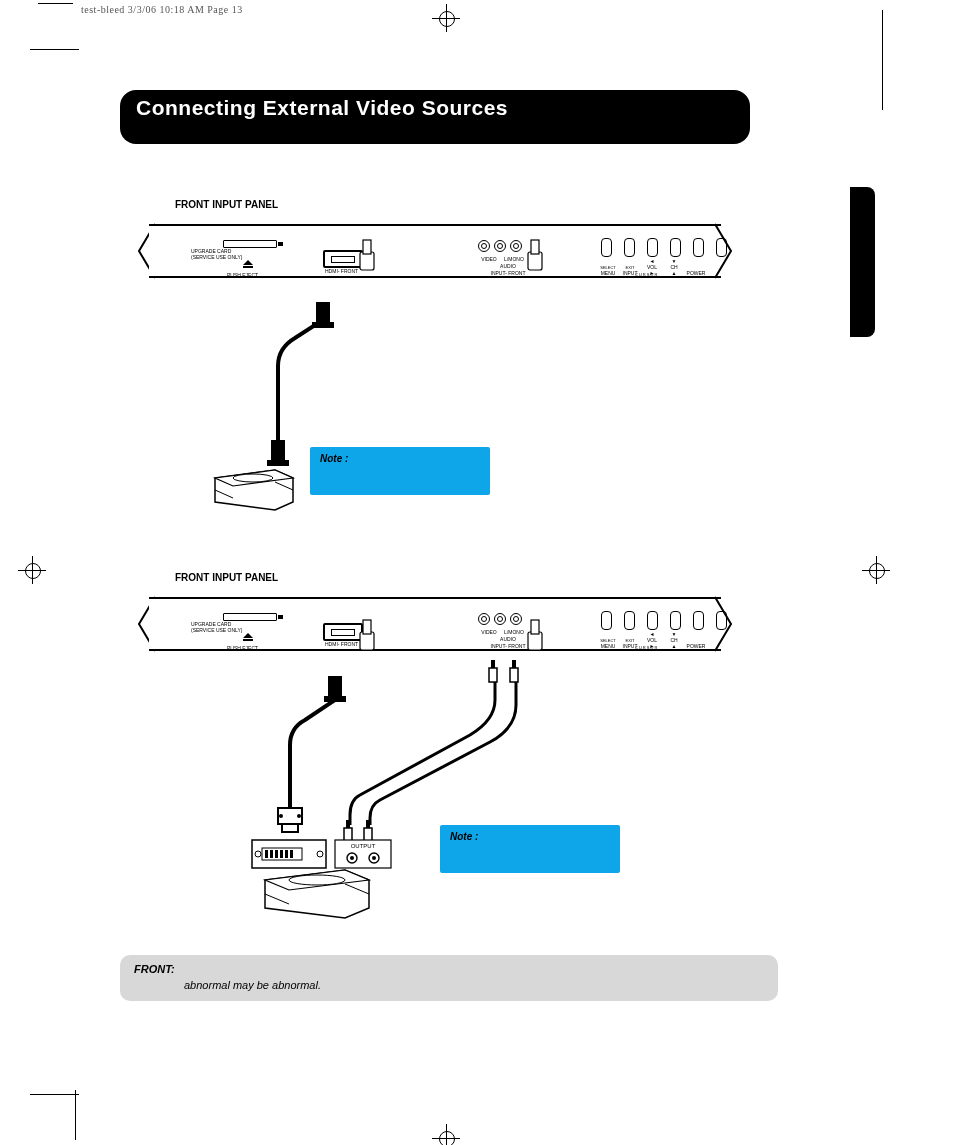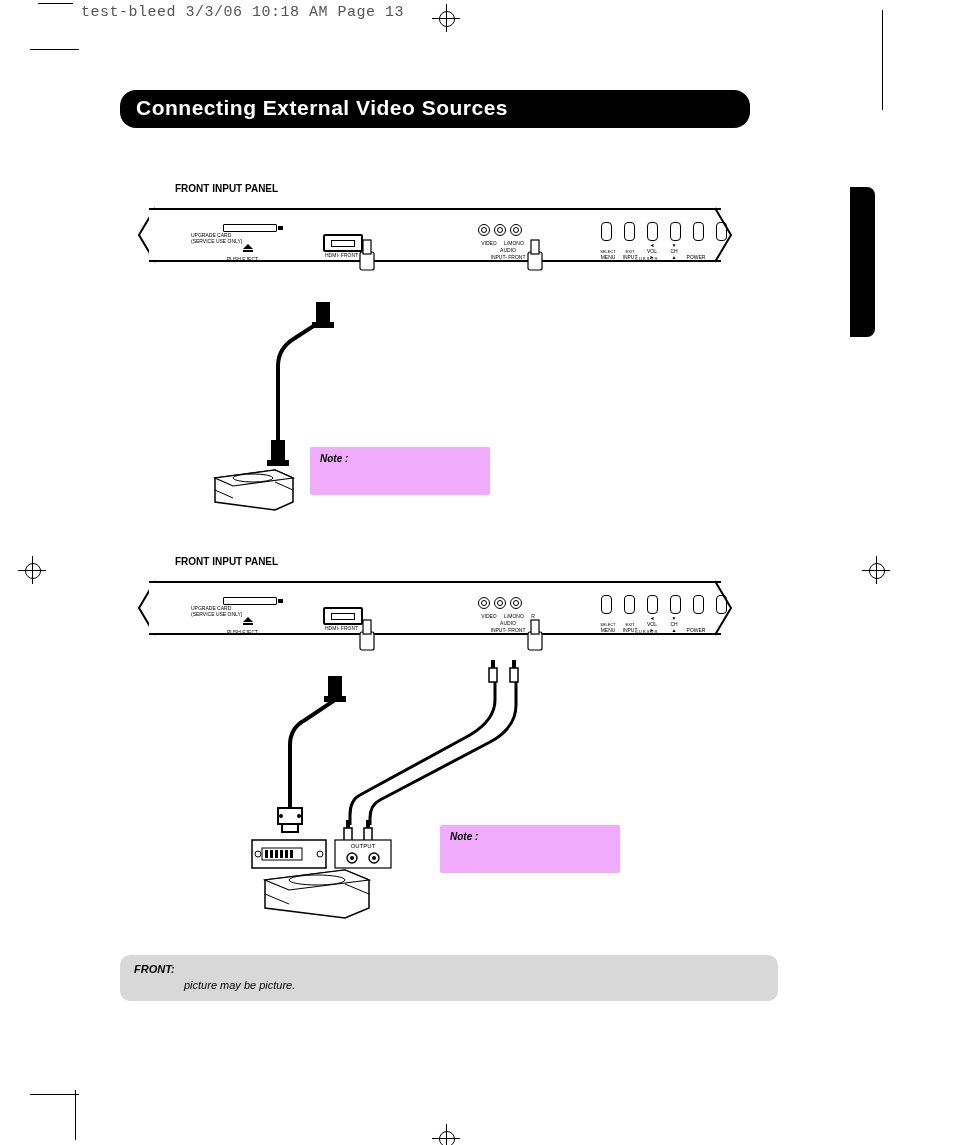--- a/index.html
+++ b/index.html
@@ -13,22 +13,22 @@
     width: 954px;
     height: 1145px;
     position: relative;
     background: #fff;
   }
   
   .slug {
     position: absolute;
     top: 4px;
     left: 81px;
-    font-size: 15px;
-    font-family: Liberation Mono, monospace;
+    font-size: 10px;
+    font-family: Liberation Serif, serif;
     color: #555;
     letter-spacing: 0.5px;
   }
   
   .crop-line-top-h { position:absolute; top:3px; left:38px; width:35px; height:0; border-top:1px solid #000; }
   .crop-line-right-v { position:absolute; top:10px; left:882px; width:0; height:100px; border-left:1px solid #000; }
   .crop-corner-tl-h { position:absolute; top:49px; left:30px; width:49px; height:0; border-top:1px solid #000; }
   .crop-line-left-v { position:absolute; top:1090px; left:75px; width:0; height:50px; border-left:1px solid #000; }
   .crop-line-bot-h { position:absolute; top:1094px; left:30px; width:49px; height:0; border-top:1px solid #000; }
 
@@ -69,21 +69,21 @@
   }
 
   
   .title-bar {
     background:#000;
     color:#fff;
     font-weight: bold;
     font-style: normal;
     font-size: 21px;
     letter-spacing: 0.5px;
-    padding:6px 16px 8px 16px;
+    padding:6px 16px 24px 16px;
     border-radius: 16px;
     font-family: Arial, Helvetica, sans-serif;
   }
 
   .section-label {
     font-size: 10px;
     font-weight: bold;
     margin-top: 55px;
     margin-left: 55px;
   }
@@ -131,21 +131,21 @@
   .video-jack .c { position:absolute; left:2px; top:2px; width:4px; height:4px; border:1px solid #000; border-radius:50%; }
   .vj1 { left:311px; }
   .vj2 { left:327px; }
   .vj3 { left:343px; }
   .ctrl-btn { position:absolute; top:6px; width:9px; height:17px; border:1.5px solid #000; border-radius:4px; }
   .cb1 { left:434px; } .cb2 { left:457px; } .cb3 { left:480px; }
   .cb4 { left:503px; } .cb5 { left:526px; } .cb6 { left:549px; }
 
   
   .note-box {
-    position:absolute; background:#f0abfc; border-radius:2px;
+    position:absolute; background:#0ea5e9; border-radius:2px;
     font-size:10px; font-style:italic; font-weight:bold;
     padding:6px 10px; width:160px; height:36px;
   }
   .note1 { left:310px; top:447px; }
   .note2 { left:440px; top:825px; }
 
   
   .svg-layer { position:absolute; left:0; top:0; pointer-events:none; }
 
   
@@ -430,16 +430,16 @@
       <rect x="3" y="0" width="8" height="14" fill="#fff" stroke="#000" stroke-width="1.2"></rect>
     </g>
     <g transform="translate(528,620)">
       <rect x="0" y="12" width="14" height="18" rx="2" fill="#fff" stroke="#000" stroke-width="1.2"></rect>
       <rect x="3" y="0" width="8" height="14" fill="#fff" stroke="#000" stroke-width="1.2"></rect>
     </g>
   </svg>
 
   <div class="bottom-note">
     <span class="hd">FRONT:</span>
-    <div class="body">picture may be picture.</div>
+    <div class="body">abnormal may be abnormal.</div>
   </div>
 
 </div>
 
 </body></html>

